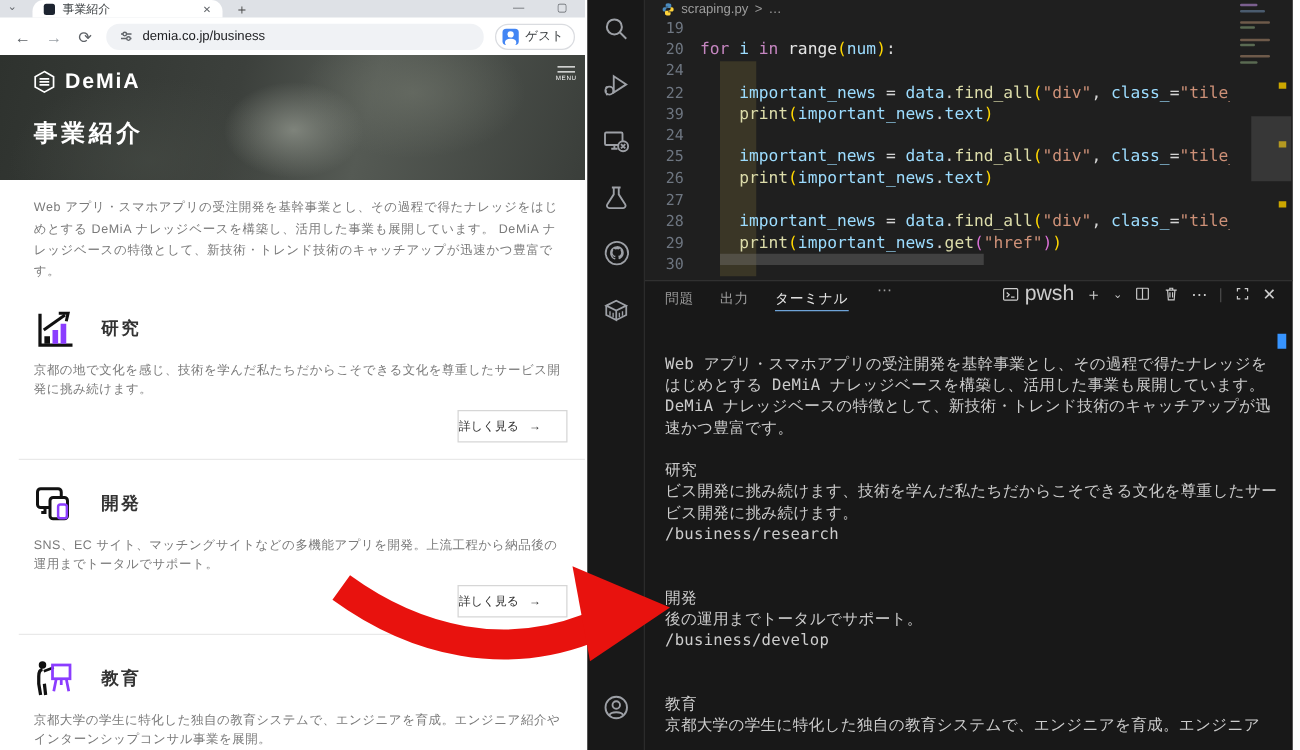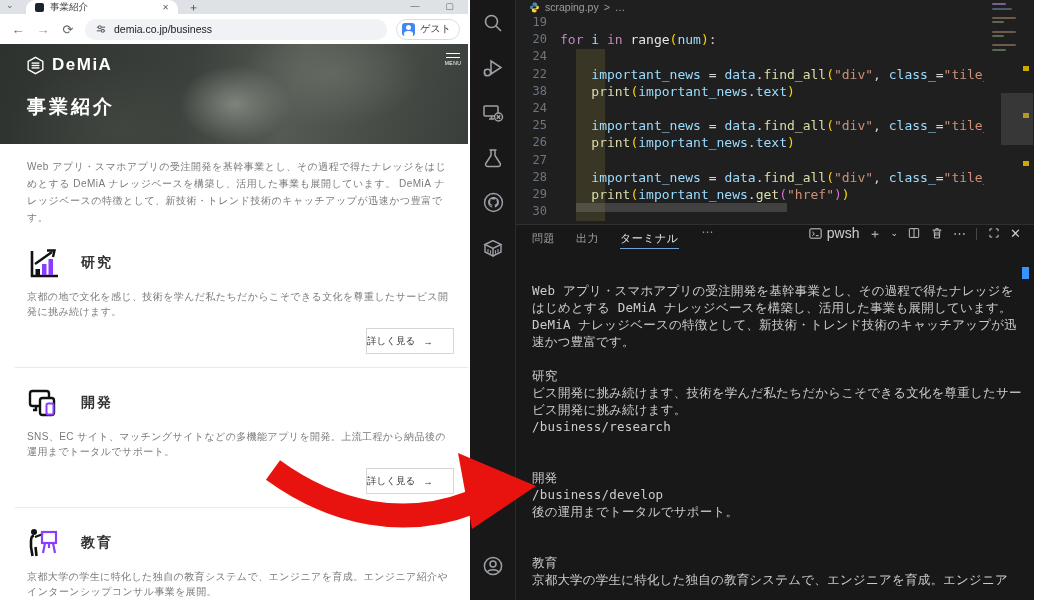--- a/index.html
+++ b/index.html
@@ -79,21 +79,21 @@
 
   .panel { position:absolute; left:46px; top:224px; right:0; bottom:0; background:#181818; border-top:1px solid #303030; }
   .panel-tabs { height:28px; display:flex; align-items:flex-start; padding:0 13px 0 16px; }
   .ptab { position:relative; font-size:11px; color:#9d9d9d; margin-right:21px; padding:6px 0; cursor:pointer; letter-spacing:.5px; }
   .ptab.active { color:#e7e7e7; }
   .ptab.active::after { content:""; position:absolute; left:0; right:0; bottom:3px; height:1px; background:#6ea3d8; }
   .ptabs-more { color:#9d9d9d; font-size:12px; margin-left:2px; cursor:pointer; }
   .panel-actions { margin-left:auto; display:flex; align-items:center; gap:9px; color:#cccccc; }
   .pa { display:flex; align-items:center; gap:4px; cursor:pointer; }
   .pa svg { stroke:#cccccc; }
-  .pa-label { font-size:14px; color:#cccccc; }
+  .pa-label { font-size:17px; color:#cccccc; }
   .pa-glyph { font-size:13px; line-height:1; }
   .pa-glyph.small { font-size:9px; }
   .pa-div { color:#4b4b4b; font-size:12px; }
   .terminal { padding:29px 0 0 16px; font-family:"DejaVu Sans Mono",monospace; font-size:12.5px; line-height:17px; color:#cccccc; letter-spacing:.2px; }
   .t-line { white-space:pre; }
   .term-marker { position:absolute; top:42px; right:5px; width:7px; height:12px; }
 
   
   .arrow-overlay { position:absolute; left:0; top:0; width:1040px; height:600px; z-index:60; pointer-events:none; }
 </style>
@@ -284,21 +284,21 @@
           </div>
           <div class="code-row">
             <span class="ln">24</span>
             <span class="ctext">&nbsp;</span>
           </div>
           <div class="code-row">
             <span class="ln">22</span>
             <span class="ctext"><span class="tk-pl">    </span><span class="tk-vr">important_news</span><span class="tk-pl"> = </span><span class="tk-vr">data</span><span class="tk-pl">.</span><span class="tk-fn">find_all</span><span class="tk-b1">(</span><span class="tk-st">"div"</span><span class="tk-pl">, </span><span class="tk-vr">class_</span><span class="tk-pl">=</span><span class="tk-st">"tile_wrap</span></span>
           </div>
           <div class="code-row">
-            <span class="ln">38</span>
+            <span class="ln">39</span>
             <span class="ctext"><span class="tk-pl">    </span><span class="tk-fn">print</span><span class="tk-b1">(</span><span class="tk-vr">important_news</span><span class="tk-pl">.</span><span class="tk-vr">text</span><span class="tk-b1">)</span></span>
           </div>
           <div class="code-row">
             <span class="ln">24</span>
             <span class="ctext">&nbsp;</span>
           </div>
           <div class="code-row">
             <span class="ln">25</span>
             <span class="ctext"><span class="tk-pl">    </span><span class="tk-vr">important_news</span><span class="tk-pl"> = </span><span class="tk-vr">data</span><span class="tk-pl">.</span><span class="tk-fn">find_all</span><span class="tk-b1">(</span><span class="tk-st">"div"</span><span class="tk-pl">, </span><span class="tk-vr">class_</span><span class="tk-pl">=</span><span class="tk-st">"tile_wrap</span></span>
           </div>
@@ -392,22 +392,22 @@
         <div class="t-line">DeMiA ナレッジベースの特徴として、新技術・トレンド技術のキャッチアップが迅</div>
         <div class="t-line">速かつ豊富です。</div>
         <div class="t-line">&nbsp;</div>
         <div class="t-line">研究</div>
         <div class="t-line">ビス開発に挑み続けます、技術を学んだ私たちだからこそできる文化を尊重したサー</div>
         <div class="t-line">ビス開発に挑み続けます。</div>
         <div class="t-line">/business/research</div>
         <div class="t-line">&nbsp;</div>
         <div class="t-line">&nbsp;</div>
         <div class="t-line">開発</div>
+        <div class="t-line">後の運用までトータルでサポート。</div>
         <div class="t-line">/business/develop</div>
-        <div class="t-line">後の運用までトータルでサポート。</div>
         <div class="t-line">&nbsp;</div>
         <div class="t-line">&nbsp;</div>
         <div class="t-line">教育</div>
         <div class="t-line">京都大学の学生に特化した独自の教育システムで、エンジニアを育成。エンジニア</div>
       </div>
     <div class="term-marker" style="background:#3794FF"></div>
   </div>
 </div>
 
 <svg class="arrow-overlay" viewBox="0 0 1040 600">

